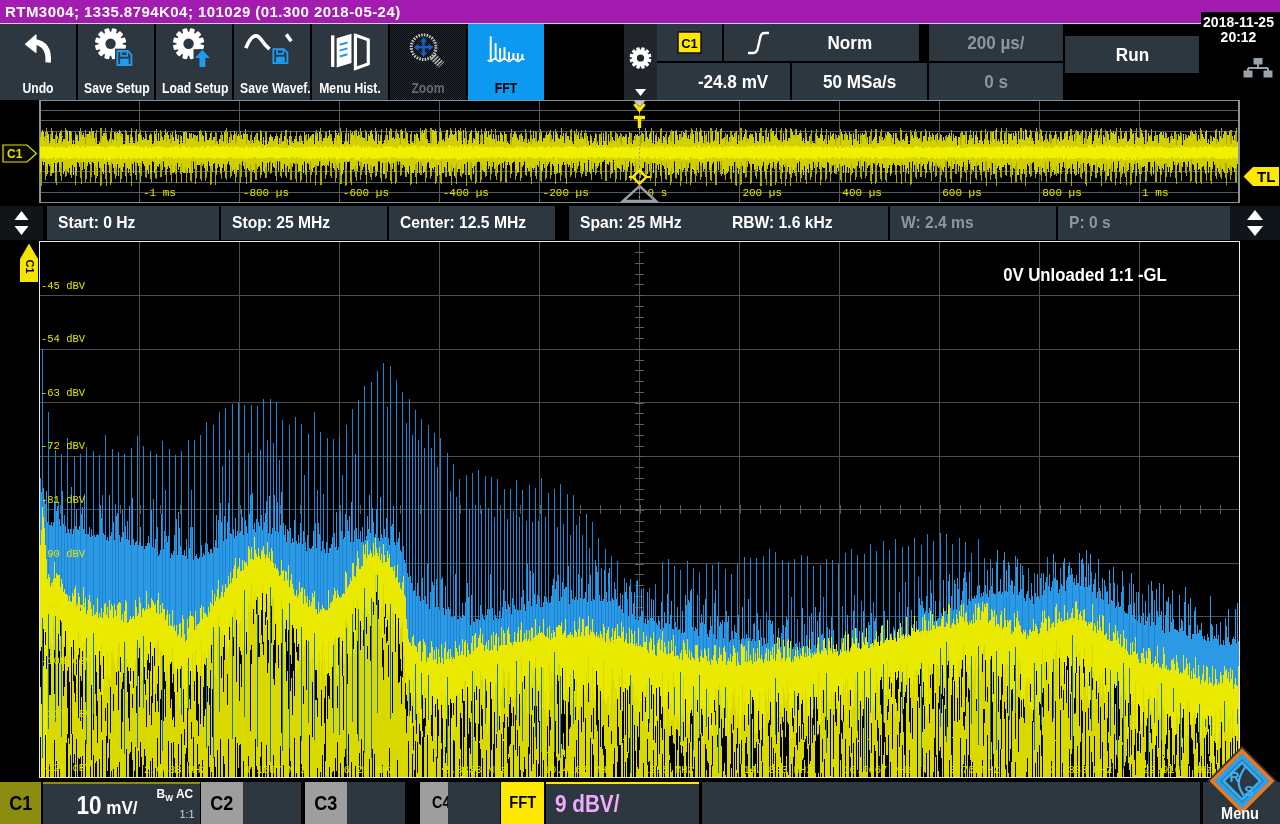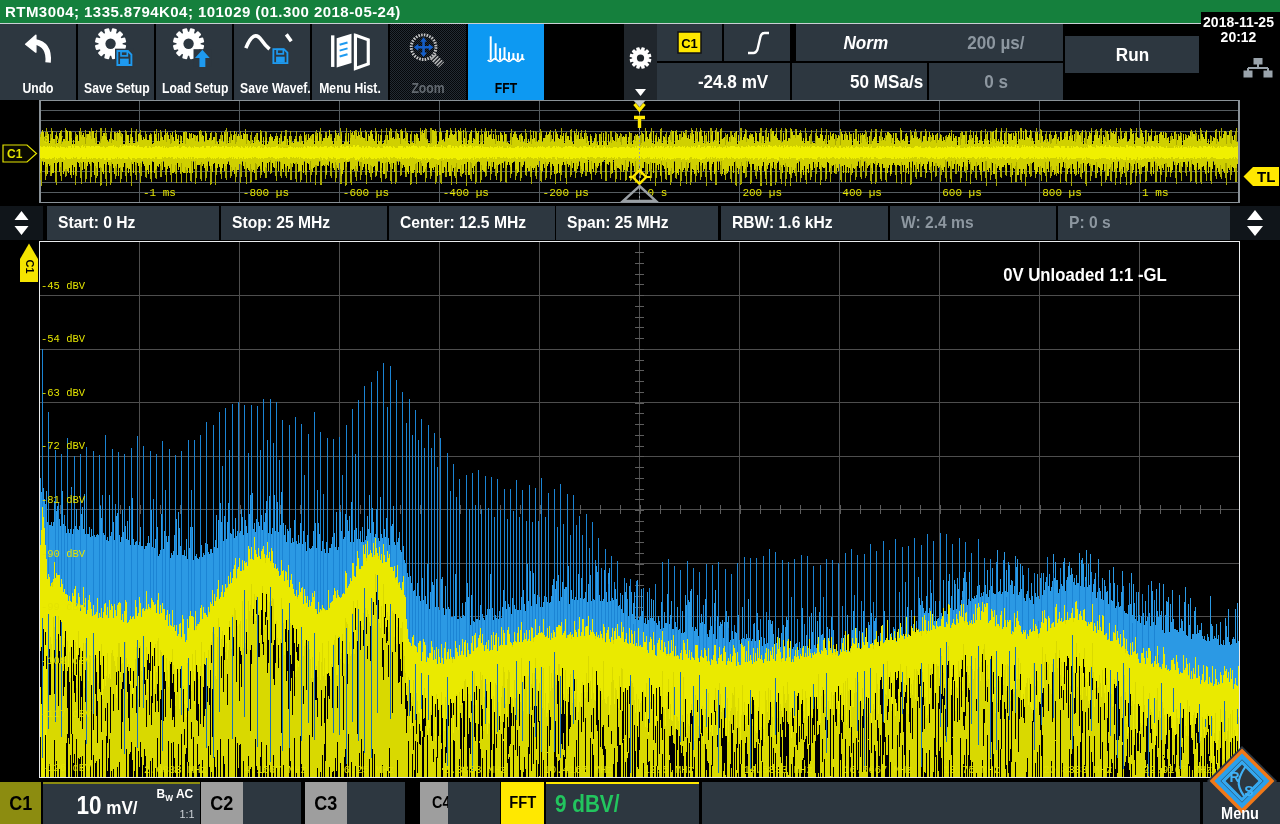--- a/index.html
+++ b/index.html
@@ -1,18 +1,18 @@
 <!DOCTYPE html>
 <html><head><meta charset="utf-8"><style>
 *{margin:0;padding:0;box-sizing:border-box}
 html,body{width:1280px;height:824px;background:#000;overflow:hidden;font-family:"Liberation Sans",sans-serif}
 .abs{position:absolute}
 #page{position:relative;width:1280px;height:824px;background:#000}
 
-#title{left:0;top:0;width:1280px;height:23px;background:#15803d;color:#fff;font-size:15px;font-weight:bold;line-height:23px;padding-left:5px;letter-spacing:.45px}
+#title{left:0;top:0;width:1280px;height:23px;background:#a21caf;color:#fff;font-size:15px;font-weight:bold;line-height:23px;padding-left:5px;letter-spacing:.45px}
 #titleline{left:0;top:23px;width:1280px;height:1px;background:#c9cfd4}
 
 #toolbar{left:0;top:24px;width:1280px;height:76px;background:#000}
 .tbtn{position:absolute;top:0;width:76px;height:76px;background:#2d3740;color:#fff;overflow:hidden}
 .tlab{position:absolute;bottom:4px;left:0;width:100%;text-align:center;font-size:14.5px;font-weight:bold;transform:scaleX(.84);white-space:nowrap}
 .ticon{position:absolute;left:0;top:0;width:100%;height:76px}
 .hcell svg{display:block}
 .dither{background:repeating-conic-gradient(#242b33 0% 25%,#05070a 0% 50%) 0 0/2px 2px}
 .dlab{color:#7d848b;opacity:.75}
 
@@ -175,54 +175,54 @@
       <svg width="25" height="23" viewBox="0 0 25 23">
         <rect x="1" y="1" width="23" height="21" fill="#ffe800" stroke="#111" stroke-width="1.5"></rect>
         <text x="12.5" y="16.5" font-size="13" font-weight="bold" fill="#000" text-anchor="middle" style="font-family:Liberation Sans">C1</text>
       </svg>
     </div>
     <div class="abs hcell" style="left:724px;top:24px;width:66px;height:37px;">
       <svg width="24" height="26" viewBox="0 0 24 26">
         <path d="M3 23 h5.5 q2.5 0 4 -3.5 l3 -13 q1.2 -3.5 4 -3.5 h4.5" stroke="#fff" stroke-width="2.4" fill="none"></path>
       </svg>
     </div>
-    <div class="abs hcell" style="left:796px;top:24px;width:139px;height:37px;font-style:italic;">
+    <div class="abs hcell" style="left:780px;top:24px;width:139px;height:37px;">
       <span>Norm</span>
     </div>
     <div class="abs hcell" style="left:929px;top:24px;width:134px;height:37px;">
       <span class="gray">200 µs/</span>
     </div>
     <div class="abs hcell" style="left:1065px;top:24px;width:134px;height:37px;margin-top:12px;">
       <span>Run</span>
     </div>
     <div class="abs hcell" style="left:657px;top:63px;width:133px;height:37px;padding-left:20px;">
       <span>-24.8 mV</span>
     </div>
-    <div class="abs hcell" style="left:792px;top:63px;width:135px;height:37px;justify-content:flex-end;">
+    <div class="abs hcell" style="left:792px;top:63px;width:135px;height:37px;">
       <span>50 MSa/s</span>
     </div>
     <div class="abs hcell" style="left:929px;top:63px;width:134px;height:37px;">
       <span class="gray">0 s</span>
     </div>
     <div class="abs" style="left:1201px;top:12px;width:79px;height:76px;background:#000;color:#fff;font-weight:bold;font-size:14px;text-align:center;padding:3px 4px 0 0;line-height:15px">2018-11-25<br>20:12<svg width="34" height="20" viewBox="0 0 34 20" style="position:absolute;right:5px;top:46px">
         <g fill="#9aa3ab" stroke="#9aa3ab">
           <rect x="13" y="0" width="8" height="6"></rect>
           <path d="M17 6 V10 M7 10 H27 M7 10 V13 M27 10 V13" fill="none" stroke-width="2"></path>
           <rect x="3" y="13" width="8" height="6"></rect>
           <rect x="23" y="13" width="8" height="6"></rect>
         </g>
       </svg></div>
 <div class="abs" id="setbar">
 <div class="arrbtn" style="left:0;width:43px"><svg width="43" height="34">
           <path d="M21.5 5 l7 9 h-14 Z M21.5 29 l7 -9 h-14 Z" fill="#fff"></path>
         </svg></div>
       <div class="scell" style="left:47px;width:172px"><span>Start: 0 Hz</span></div>
       <div class="scell" style="left:221px;width:166px"><span>Stop: 25 MHz</span></div>
       <div class="scell" style="left:389px;width:166px"><span>Center: 12.5 MHz</span></div>
-      <div class="scell" style="left:556px;width:162px"><span>Span: 25 MHz</span></div>
+      <div class="scell" style="left:569px;width:162px"><span>Span: 25 MHz</span></div>
       <div class="scell" style="left:721px;width:167px"><span>RBW: 1.6 kHz</span></div>
       <div class="scell" style="left:890px;width:166px"><span style="color:#8d97a0">W: 2.4 ms</span></div>
       <div class="scell" style="left:1058px;width:198px"><span style="color:#8d97a0">P: 0 s</span></div>
       <div class="arrbtn" style="left:1230px;width:50px"><svg width="50" height="34">
           <path d="M25 4 l8 10 h-16 Z M25 30 l8 -10 h-16 Z" fill="#fff"></path>
         </svg></div>
 </div>
 <div class="abs" id="botbar">
 <div class="btab" style="left:0;width:41px;background:#8c8c10;font-size:20px">
         <span style="transform:scaleX(.9)">C1</span>
@@ -240,21 +240,21 @@
         <span style="transform:scaleX(.9)">C3</span>
       </div>
       <div class="bcell" style="left:347px;width:58px"></div>
       <div class="btab" style="left:420px;width:42px;background:#9e9e9e;font-size:16px">
         <span style="transform:scaleX(.9)">C4</span>
       </div>
       <div class="bcell" style="left:448px;width:52px"></div>
       <div class="btab" style="left:501px;width:43px;background:#ffe800;font-size:16px">
         <span style="transform:scaleX(.92)">FFT</span>
       </div>
-      <div class="bcell" style="left:546px;width:153px;border-top:2px solid #ffe800;color:#22c55e">
+      <div class="bcell" style="left:546px;width:153px;border-top:2px solid #ffe800;color:#f0abfc">
         <span style="position:absolute;left:9px;top:7px;font-size:23px;font-weight:bold;transform:scaleX(.9);transform-origin:0 50%">9 dBV/</span>
       </div>
       <div class="bcell" style="left:702px;width:498px"></div>
       <div class="bcell" style="left:1203px;width:77px"></div>
 </div>
 <svg id="ov" width="1280" height="824" viewBox="0 0 1280 824">
 <g shape-rendering="crispEdges">
         <path d="M40.0 110.7H1239.0M40.0 120.9H1239.0M40.0 131.1H1239.0M40.0 141.3H1239.0M40.0 151.5H1239.0M40.0 161.7H1239.0M40.0 171.9H1239.0M40.0 182.1H1239.0M40.0 192.3H1239.0" stroke="#555c60" stroke-width="1" fill="none"></path>
         <path d="M139.9 100.5V202.5M239.8 100.5V202.5M339.8 100.5V202.5M439.7 100.5V202.5M539.6 100.5V202.5M639.5 100.5V202.5M739.4 100.5V202.5M839.3 100.5V202.5M939.2 100.5V202.5M1039.2 100.5V202.5M1139.1 100.5V202.5" stroke="#555c60" stroke-width="1" fill="none"></path>
         <rect x="40" y="100.5" width="1199" height="102" stroke="#8a9298" stroke-width="1.2" fill="none"></rect>

